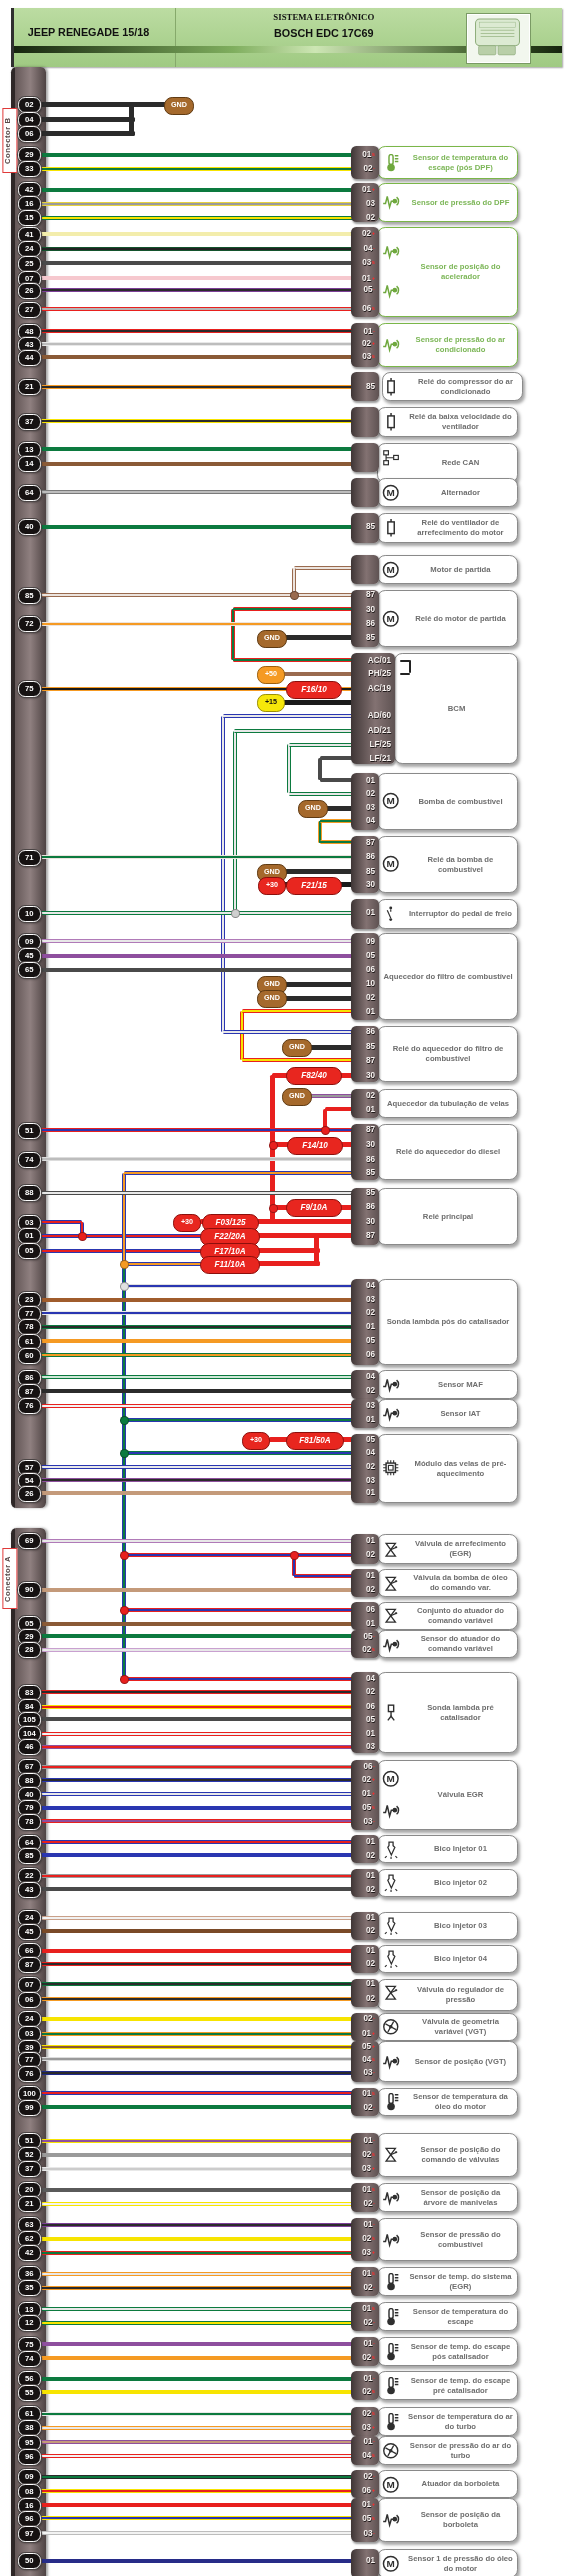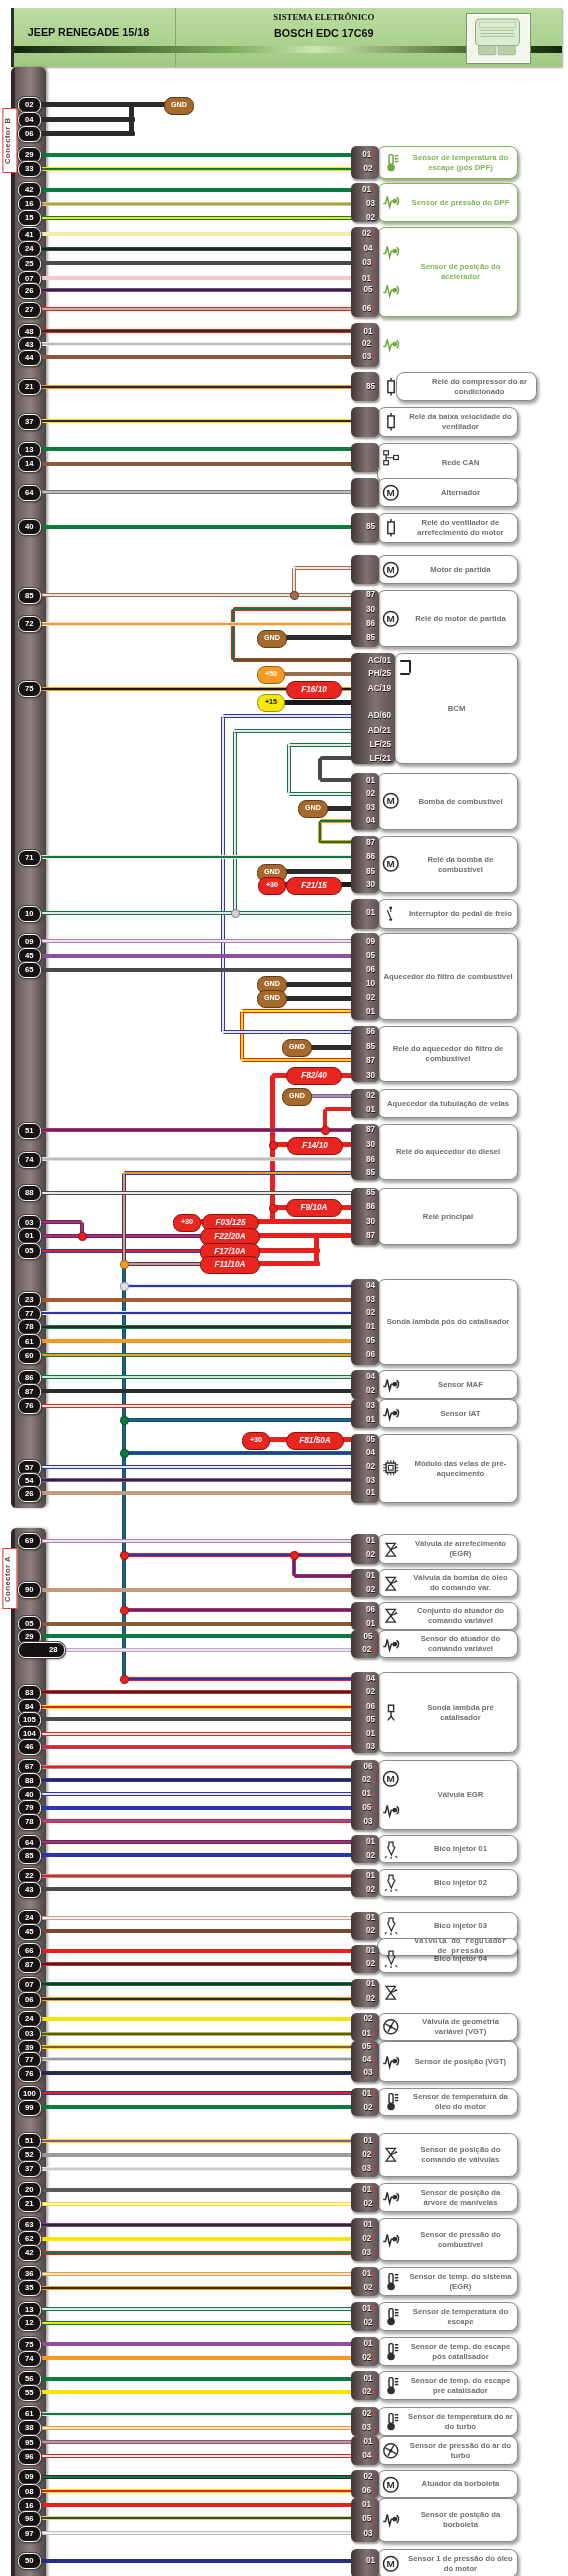--- a/index.html
+++ b/index.html
@@ -197,34 +197,37 @@
     <div class="pinnum" style="left: 352px; top: 257px; width: 23px; height: 11.3px; line-height: 11.3px;"><span>03</span><span class="mk">s</span></div>
     <div class="wire" style="left: 39px; top: 276px; width: 315px; height: 3.6px; background: rgb(246, 200, 206);"></div>
     <div class="bubble" style="left: 17.5px; top: 271px;">07</div>
     <div class="pinnum" style="left: 352px; top: 273px; width: 23px; height: 11.3px; line-height: 11.3px;"><span>01</span><span class="mk">+</span></div>
     <div class="wire" style="left: 39px; top: 288px; width: 315px; height: 3.6px; background: linear-gradient(rgb(125, 63, 152) 0px, rgb(125, 63, 152) 1px, rgb(43, 43, 43) 1px, rgb(43, 43, 43) 2.6px, rgb(125, 63, 152) 2.6px, rgb(125, 63, 152) 3.6px);"></div>
     <div class="bubble" style="left: 17.5px; top: 283px;">26</div>
     <div class="pinnum" style="left: 352px; top: 284px; width: 23px; height: 11.3px; line-height: 11.3px;"><span>05</span><span class="mk">-</span></div>
     <div class="wire" style="left: 39px; top: 307px; width: 315px; height: 3.6px; background: linear-gradient(rgb(232, 32, 30) 0px, rgb(232, 32, 30) 1px, rgb(181, 181, 181) 1px, rgb(181, 181, 181) 2.6px, rgb(232, 32, 30) 2.6px, rgb(232, 32, 30) 3.6px);"></div>
     <div class="bubble" style="left: 17.5px; top: 302px;">27</div>
     <div class="pinnum" style="left: 352px; top: 303px; width: 23px; height: 11.3px; line-height: 11.3px;"><span>06</span><span class="mk">s</span></div>
+    <div class="cbox green" style="left: 377px; top: 323px; width: 141px; height: 44px; padding-left: 30px;">
+      <span>Sensor de pressão do ar condicionado</span>
+    </div>
     <div class="strip" style="top: 323px; height: 44px; width: 28px;"></div>
     <div class="icon" style="left: 382px; top: 336px; width: 17.5px; height: 17.5px; color: rgb(111, 168, 62);"><svg width="17.5" height="17.5" viewBox="0 0 30 30">
         <use href="#ic-wave"></use>
       </svg></div>
     <div class="wire" style="left: 39px; top: 329px; width: 315px; height: 3.6px; background: linear-gradient(rgb(232, 32, 30) 0px, rgb(232, 32, 30) 1px, rgb(43, 43, 43) 1px, rgb(43, 43, 43) 2.6px, rgb(232, 32, 30) 2.6px, rgb(232, 32, 30) 3.6px);"></div>
     <div class="bubble" style="left: 17.5px; top: 324px;">48</div>
     <div class="pinnum" style="left: 352px; top: 326px; width: 23px; height: 11.3px; line-height: 11.3px;"><span>01</span><span class="mk">-</span></div>
     <div class="wire" style="left: 39px; top: 342px; width: 315px; height: 3.6px; background: linear-gradient(rgb(232, 232, 232) 0px, rgb(232, 232, 232) 1px, rgb(189, 189, 189) 1px, rgb(189, 189, 189) 2.6px, rgb(232, 232, 232) 2.6px, rgb(232, 232, 232) 3.6px);"></div>
     <div class="bubble" style="left: 17.5px; top: 337px;">43</div>
     <div class="pinnum" style="left: 352px; top: 338px; width: 23px; height: 11.3px; line-height: 11.3px;"><span>02</span><span class="mk">+</span></div>
     <div class="wire" style="left: 39px; top: 355px; width: 315px; height: 3.6px; background: rgb(138, 90, 54);"></div>
     <div class="bubble" style="left: 17.5px; top: 350px;">44</div>
     <div class="pinnum" style="left: 352px; top: 351px; width: 23px; height: 11.3px; line-height: 11.3px;"><span>03</span><span class="mk">s</span></div>
-    <div class="cbox gray" style="left: 396px; top: 372px; width: 141px; height: 29px; padding-left: 30px; justify-content: flex-end;">
+    <div class="cbox gray" style="left: 382px; top: 372px; width: 141px; height: 29px; padding-left: 30px; justify-content: flex-end;">
       <span>Relé do compressor do ar condicionado</span>
     </div>
     <div class="strip" style="top: 372px; height: 29px; width: 28px;"></div>
     <div class="icon" style="left: 382px; top: 378px; width: 17.5px; height: 17.5px; color: rgb(47, 47, 47);"><svg width="17.5" height="17.5" viewBox="0 0 30 30">
         <use href="#ic-relay"></use>
       </svg></div>
     <div class="wire" style="left: 39px; top: 385px; width: 315px; height: 3.6px; background: linear-gradient(rgb(245, 154, 35) 0px, rgb(245, 154, 35) 1px, rgb(43, 43, 43) 1px, rgb(43, 43, 43) 2.6px, rgb(245, 154, 35) 2.6px, rgb(245, 154, 35) 3.6px);"></div>
     <div class="bubble" style="left: 17.5px; top: 379px;">21</div>
     <div class="pinnum" style="left: 352px; top: 381px; width: 23px; height: 11.3px; line-height: 11.3px;"><span>85</span></div>
     <div class="cbox gray" style="left: 377px; top: 407px; width: 141px; height: 30px; padding-left: 30px;">
@@ -521,21 +524,21 @@
       <span>Sensor do atuador do comando variável</span>
     </div>
     <div class="strip" style="top: 1630px; height: 28px; width: 28px;"></div>
     <div class="icon" style="left: 382px; top: 1636px; width: 17.5px; height: 17.5px; color: rgb(47, 47, 47);"><svg width="17.5" height="17.5" viewBox="0 0 30 30">
         <use href="#ic-wave"></use>
       </svg></div>
     <div class="wire" style="left: 39px; top: 1634px; width: 315px; height: 3.6px; background: rgb(12, 122, 63);"></div>
     <div class="bubble" style="left: 17.5px; top: 1629px;">29</div>
     <div class="pinnum" style="left: 352px; top: 1631px; width: 23px; height: 11.3px; line-height: 11.3px;"><span>05</span><span class="mk">-</span></div>
     <div class="wire" style="left: 39px; top: 1648px; width: 315px; height: 3.6px; background: linear-gradient(rgb(201, 160, 208) 0px, rgb(201, 160, 208) 1px, rgb(232, 232, 232) 1px, rgb(232, 232, 232) 2.6px, rgb(201, 160, 208) 2.6px, rgb(201, 160, 208) 3.6px);"></div>
-    <div class="bubble" style="left: 17.5px; top: 1642px; padding-left: 24px;">28</div>
+    <div class="bubble" style="left: 17.5px; top: 1642px;">28</div>
     <div class="pinnum" style="left: 352px; top: 1644px; width: 23px; height: 11.3px; line-height: 11.3px;"><span>02</span><span class="mk">s</span></div>
     <div class="cbox gray" style="left: 377px; top: 1672px; width: 141px; height: 81px; padding-left: 30px;">
       <span>Sonda lambda pré catalisador</span>
     </div>
     <div class="strip" style="top: 1672px; height: 81px; width: 28px;"></div>
     <div class="icon" style="left: 382px; top: 1704px; width: 17.5px; height: 17.5px; color: rgb(47, 47, 47);"><svg width="17.5" height="17.5" viewBox="0 0 30 30">
         <use href="#ic-lambda"></use>
       </svg></div>
     <div class="wire" style="left: 124px; top: 1677px; width: 231px; height: 3.6px; background: linear-gradient(rgb(232, 32, 30) 0px, rgb(232, 32, 30) 1px, rgb(42, 54, 177) 1px, rgb(42, 54, 177) 2.6px, rgb(232, 32, 30) 2.6px, rgb(232, 32, 30) 3.6px);"></div>
     <div class="pinnum" style="left: 352px; top: 1673px; width: 23px; height: 11.3px; line-height: 11.3px;"><span>04</span></div>
@@ -624,21 +627,21 @@
     <div class="strip" style="top: 1945px; height: 28px; width: 28px;"></div>
     <div class="icon" style="left: 382px; top: 1950px; width: 17.5px; height: 17.5px; color: rgb(47, 47, 47);"><svg width="17.5" height="17.5" viewBox="0 0 30 30">
         <use href="#ic-injector"></use>
       </svg></div>
     <div class="wire" style="left: 39px; top: 1949px; width: 315px; height: 3.6px; background: rgb(232, 32, 30);"></div>
     <div class="bubble" style="left: 17.5px; top: 1943px;">66</div>
     <div class="pinnum" style="left: 352px; top: 1945px; width: 23px; height: 11.3px; line-height: 11.3px;"><span>01</span></div>
     <div class="wire" style="left: 39px; top: 1962px; width: 315px; height: 3.6px; background: linear-gradient(rgb(232, 32, 30) 0px, rgb(232, 32, 30) 1px, rgb(43, 43, 43) 1px, rgb(43, 43, 43) 2.6px, rgb(232, 32, 30) 2.6px, rgb(232, 32, 30) 3.6px);"></div>
     <div class="bubble" style="left: 17.5px; top: 1957px;">87</div>
     <div class="pinnum" style="left: 352px; top: 1958px; width: 23px; height: 11.3px; line-height: 11.3px;"><span>02</span></div>
-    <div class="cbox gray" style="left: 377px; top: 1938px; width: 141px; height: 18px; padding-left: 30px; font-family: Liberation Mono, monospace;">
+    <div class="cbox gray" style="left: 377px; top: 1979px; width: 141px; height: 32px; padding-left: 30px;">
       <span>Válvula do regulador de pressão</span>
     </div>
     <div class="strip" style="top: 1979px; height: 28px; width: 28px;"></div>
     <div class="icon" style="left: 382px; top: 1984px; width: 17.5px; height: 17.5px; color: rgb(47, 47, 47);"><svg width="17.5" height="17.5" viewBox="0 0 30 30">
         <use href="#ic-valve"></use>
       </svg></div>
     <div class="wire" style="left: 39px; top: 1982px; width: 315px; height: 3.6px; background: linear-gradient(rgb(12, 122, 63) 0px, rgb(12, 122, 63) 1px, rgb(43, 43, 43) 1px, rgb(43, 43, 43) 2.6px, rgb(12, 122, 63) 2.6px, rgb(12, 122, 63) 3.6px);"></div>
     <div class="bubble" style="left: 17.5px; top: 1977px;">07</div>
     <div class="pinnum" style="left: 352px; top: 1978px; width: 23px; height: 11.3px; line-height: 11.3px;"><span>01</span></div>
     <div class="wire" style="left: 39px; top: 1997px; width: 315px; height: 3.6px; background: linear-gradient(rgb(245, 154, 35) 0px, rgb(245, 154, 35) 1px, rgb(43, 43, 43) 1px, rgb(43, 43, 43) 2.6px, rgb(245, 154, 35) 2.6px, rgb(245, 154, 35) 3.6px);"></div>
@@ -861,21 +864,21 @@
     <div class="chip GND" style="left: 282px; top: 1088px;">GND</div>
     <div class="chip p30" style="left: 173px; top: 1214px;">+30</div>
     <div class="chip p30" style="left: 242px; top: 1432px;">+30</div>
     <div class="fuse" style="left: 286px; top: 681px; width: 54px;">F16/10</div>
     <div class="fuse" style="left: 286px; top: 877px; width: 54px; text-align: center;">F21/15</div>
     <div class="fuse" style="left: 286px; top: 1067px; width: 54px;">F82/40</div>
     <div class="fuse" style="left: 287px; top: 1137px; width: 54px;">F14/10</div>
     <div class="fuse" style="left: 286px; top: 1199px; width: 54px;">F9/10A</div>
     <div class="fuse" style="left: 202px; top: 1214px; width: 55px;">F03/125</div>
     <div class="fuse" style="left: 200px; top: 1228px; width: 58px;">F22/20A</div>
-    <div class="fuse" style="left: 200px; top: 1243px; width: 58px; border-radius: 8px;">F17/10A</div>
+    <div class="fuse" style="left: 200px; top: 1243px; width: 58px;">F17/10A</div>
     <div class="fuse" style="left: 200px; top: 1256px; width: 58px;">F11/10A</div>
     <div class="fuse" style="left: 286px; top: 1432px; width: 56px;">F81/50A</div>
     <div class="dot" style="left: 290px; top: 591px; background: rgb(154, 107, 79);"></div>
     <div class="dot" style="left: 231px; top: 909px; background: rgb(207, 207, 207);"></div>
     <div class="dot" style="left: 120px; top: 1260px; background: rgb(245, 154, 35);"></div>
     <div class="dot" style="left: 120px; top: 1282px; background: rgb(224, 224, 224);"></div>
     <div class="dot" style="left: 269px; top: 1141px; background: rgb(232, 32, 30);"></div>
     <div class="dot" style="left: 269px; top: 1204px; background: rgb(232, 32, 30);"></div>
     <div class="dot" style="left: 78px; top: 1232px; background: rgb(232, 32, 30);"></div>
     <div class="dot" style="left: 120px; top: 1416px; background: rgb(12, 122, 63);"></div>

